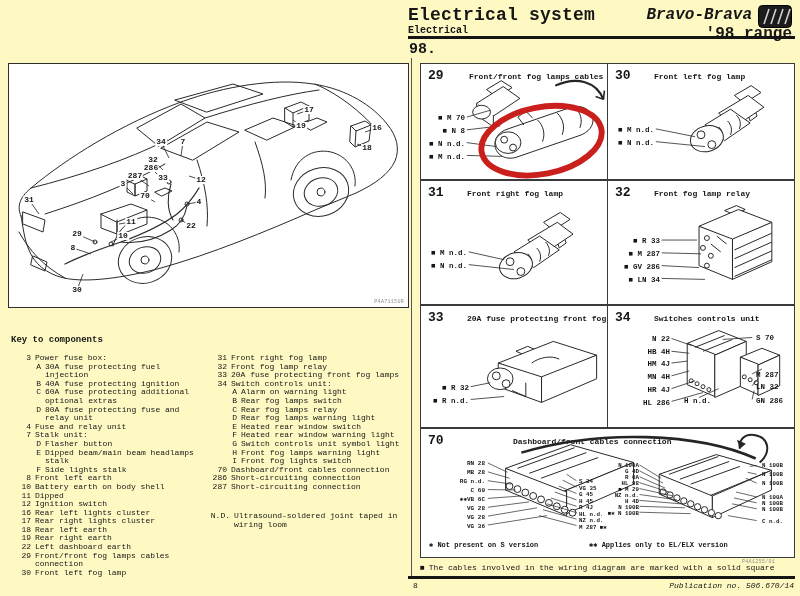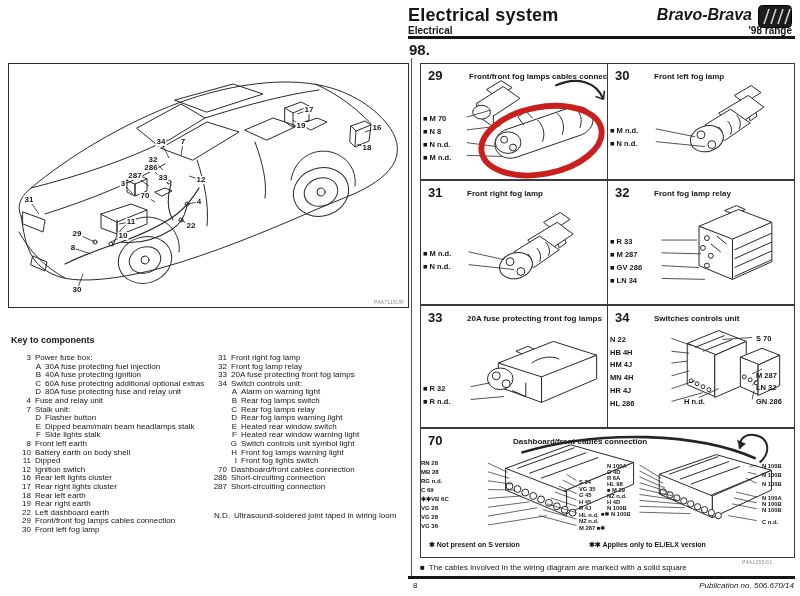--- a/index.html
+++ b/index.html
@@ -1,42 +1,42 @@
 <!DOCTYPE html>
 <html><head>
 <meta charset="utf-8">
 <style>
   html,body{margin:0;padding:0;background:#e8e8e8}
-  .page{position:relative;width:800px;height:596px;background:#ffffff;font-family:Liberation Sans, sans-serif;color:#161616;overflow:hidden}
+  .page{position:relative;width:800px;height:596px;background:#fef9c3;font-family:Liberation Mono, monospace;color:#161616;overflow:hidden}
   .abs{position:absolute}
   
   .h-title{font-size:18px;font-weight:700;letter-spacing:.2px}
   .h-sub{font-size:10px;font-weight:700}
   .brand{font-size:16px;font-weight:700;font-style:italic;white-space:nowrap}
-  .range{font-size:10px;font-weight:700}
+  .range{font-size:16px;font-weight:700}
   .h-section{font-size:15px;font-weight:700}
   .rule{background:#151515}
   
   .carbox{border:1px solid #2e2e2e;background:#fff}
   .callout{position:absolute;font-size:8px;font-weight:700;line-height:8px;transform:translate(-50%,-50%);background:#fff;padding:0 1px}
   .scancode{font-size:5px;color:#8d8d8d;letter-spacing:.3px}
   
   .caption{font-weight:700;font-size:8.5px;white-space:nowrap}
   .keyhead{font-weight:700;font-size:9px}
   .kcol{font-size:8px;line-height:8.6px}
   .krow{display:flex;align-items:flex-start}
   .kn{flex:none;width:17px;text-align:right;margin-right:4px}
   .krow.sub .kn{width:27px}
   .kt{flex:1}
   
   .panel{position:absolute;border:1px solid #3a3a3a;background:#fff}
   .pnum{position:absolute;left:7px;top:4px;font-size:13px;font-weight:700}
   .ptitle{position:absolute;top:8px;font-size:8px;font-weight:700;white-space:nowrap}
   .plabel{position:absolute;font-weight:700;font-size:7.5px;line-height:9px;white-space:nowrap}
-  .plabel.ra{text-align:left}
+  .plabel.ra{text-align:right}
   .plabel.sm{font-size:6px;line-height:7px}
   .plabel.xs{font-size:5.8px;line-height:6.6px}
   .pfoot{position:absolute;font-size:7px;font-weight:700;white-space:nowrap}
   svg.draw{position:absolute;left:0;top:0}
   
   .note{font-size:8px;white-space:nowrap}
   .sq{font-size:8px;margin-right:4px}
   .pagenum{font-size:8px}
   .pub{font-size:8px;font-style:italic;white-space:nowrap}
 </style>

